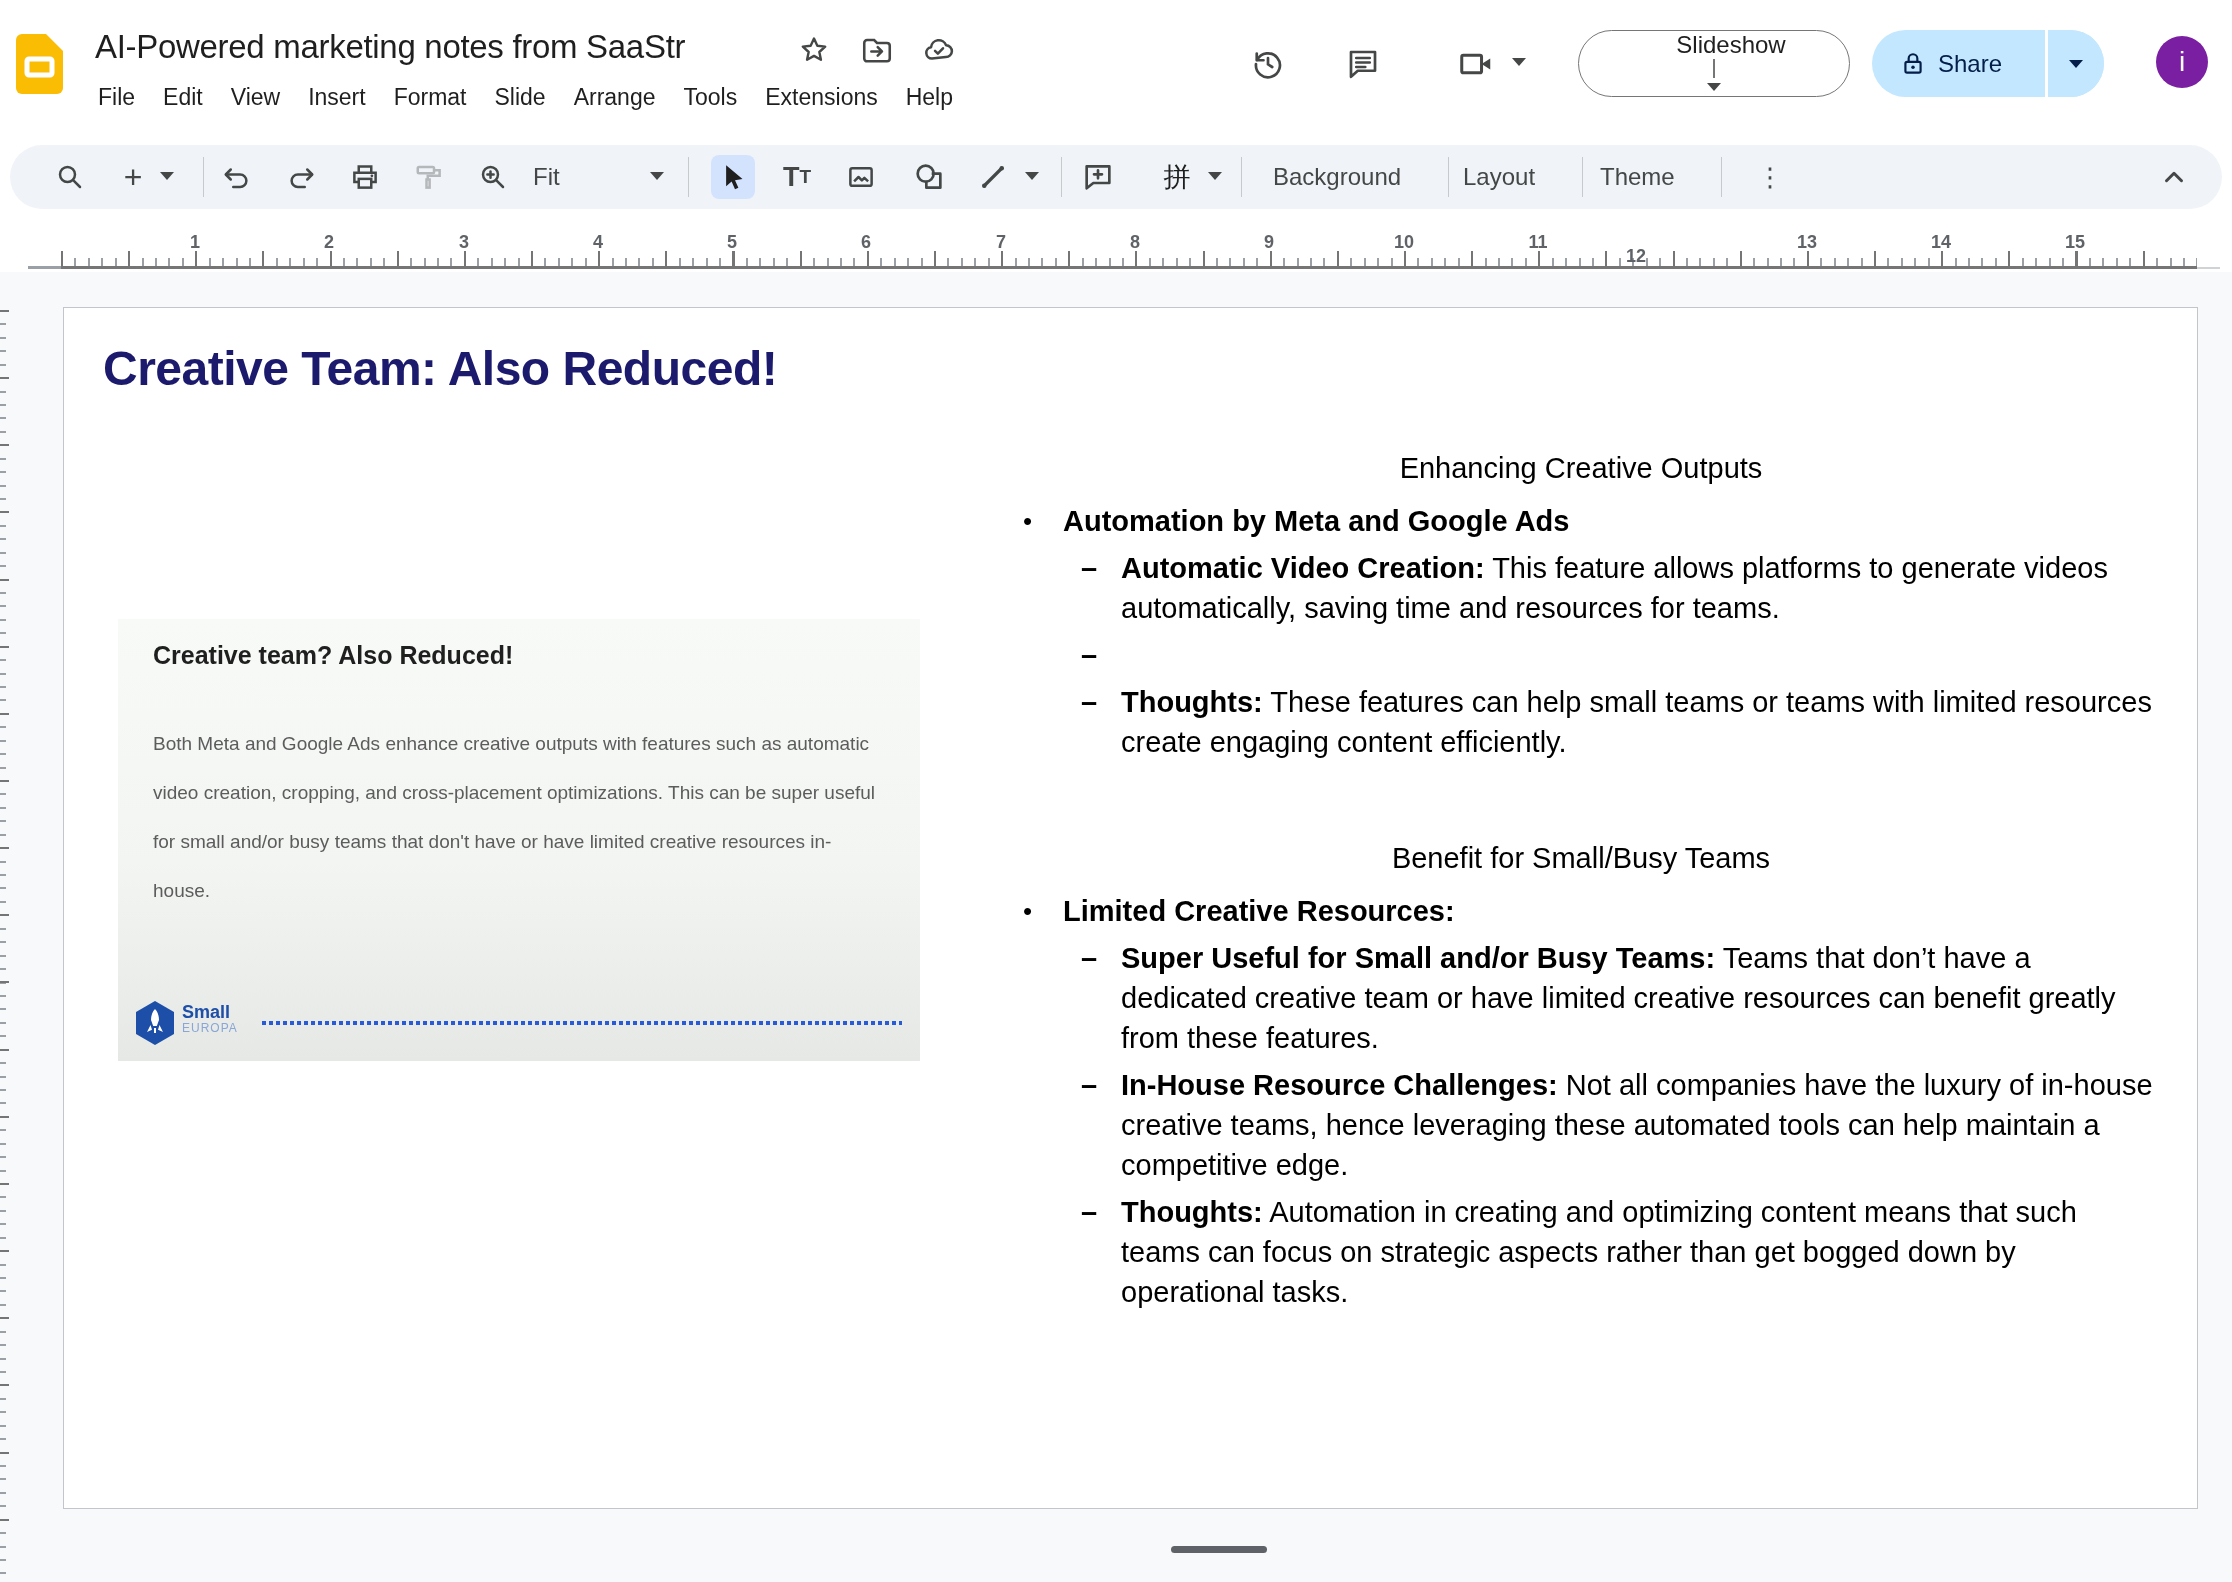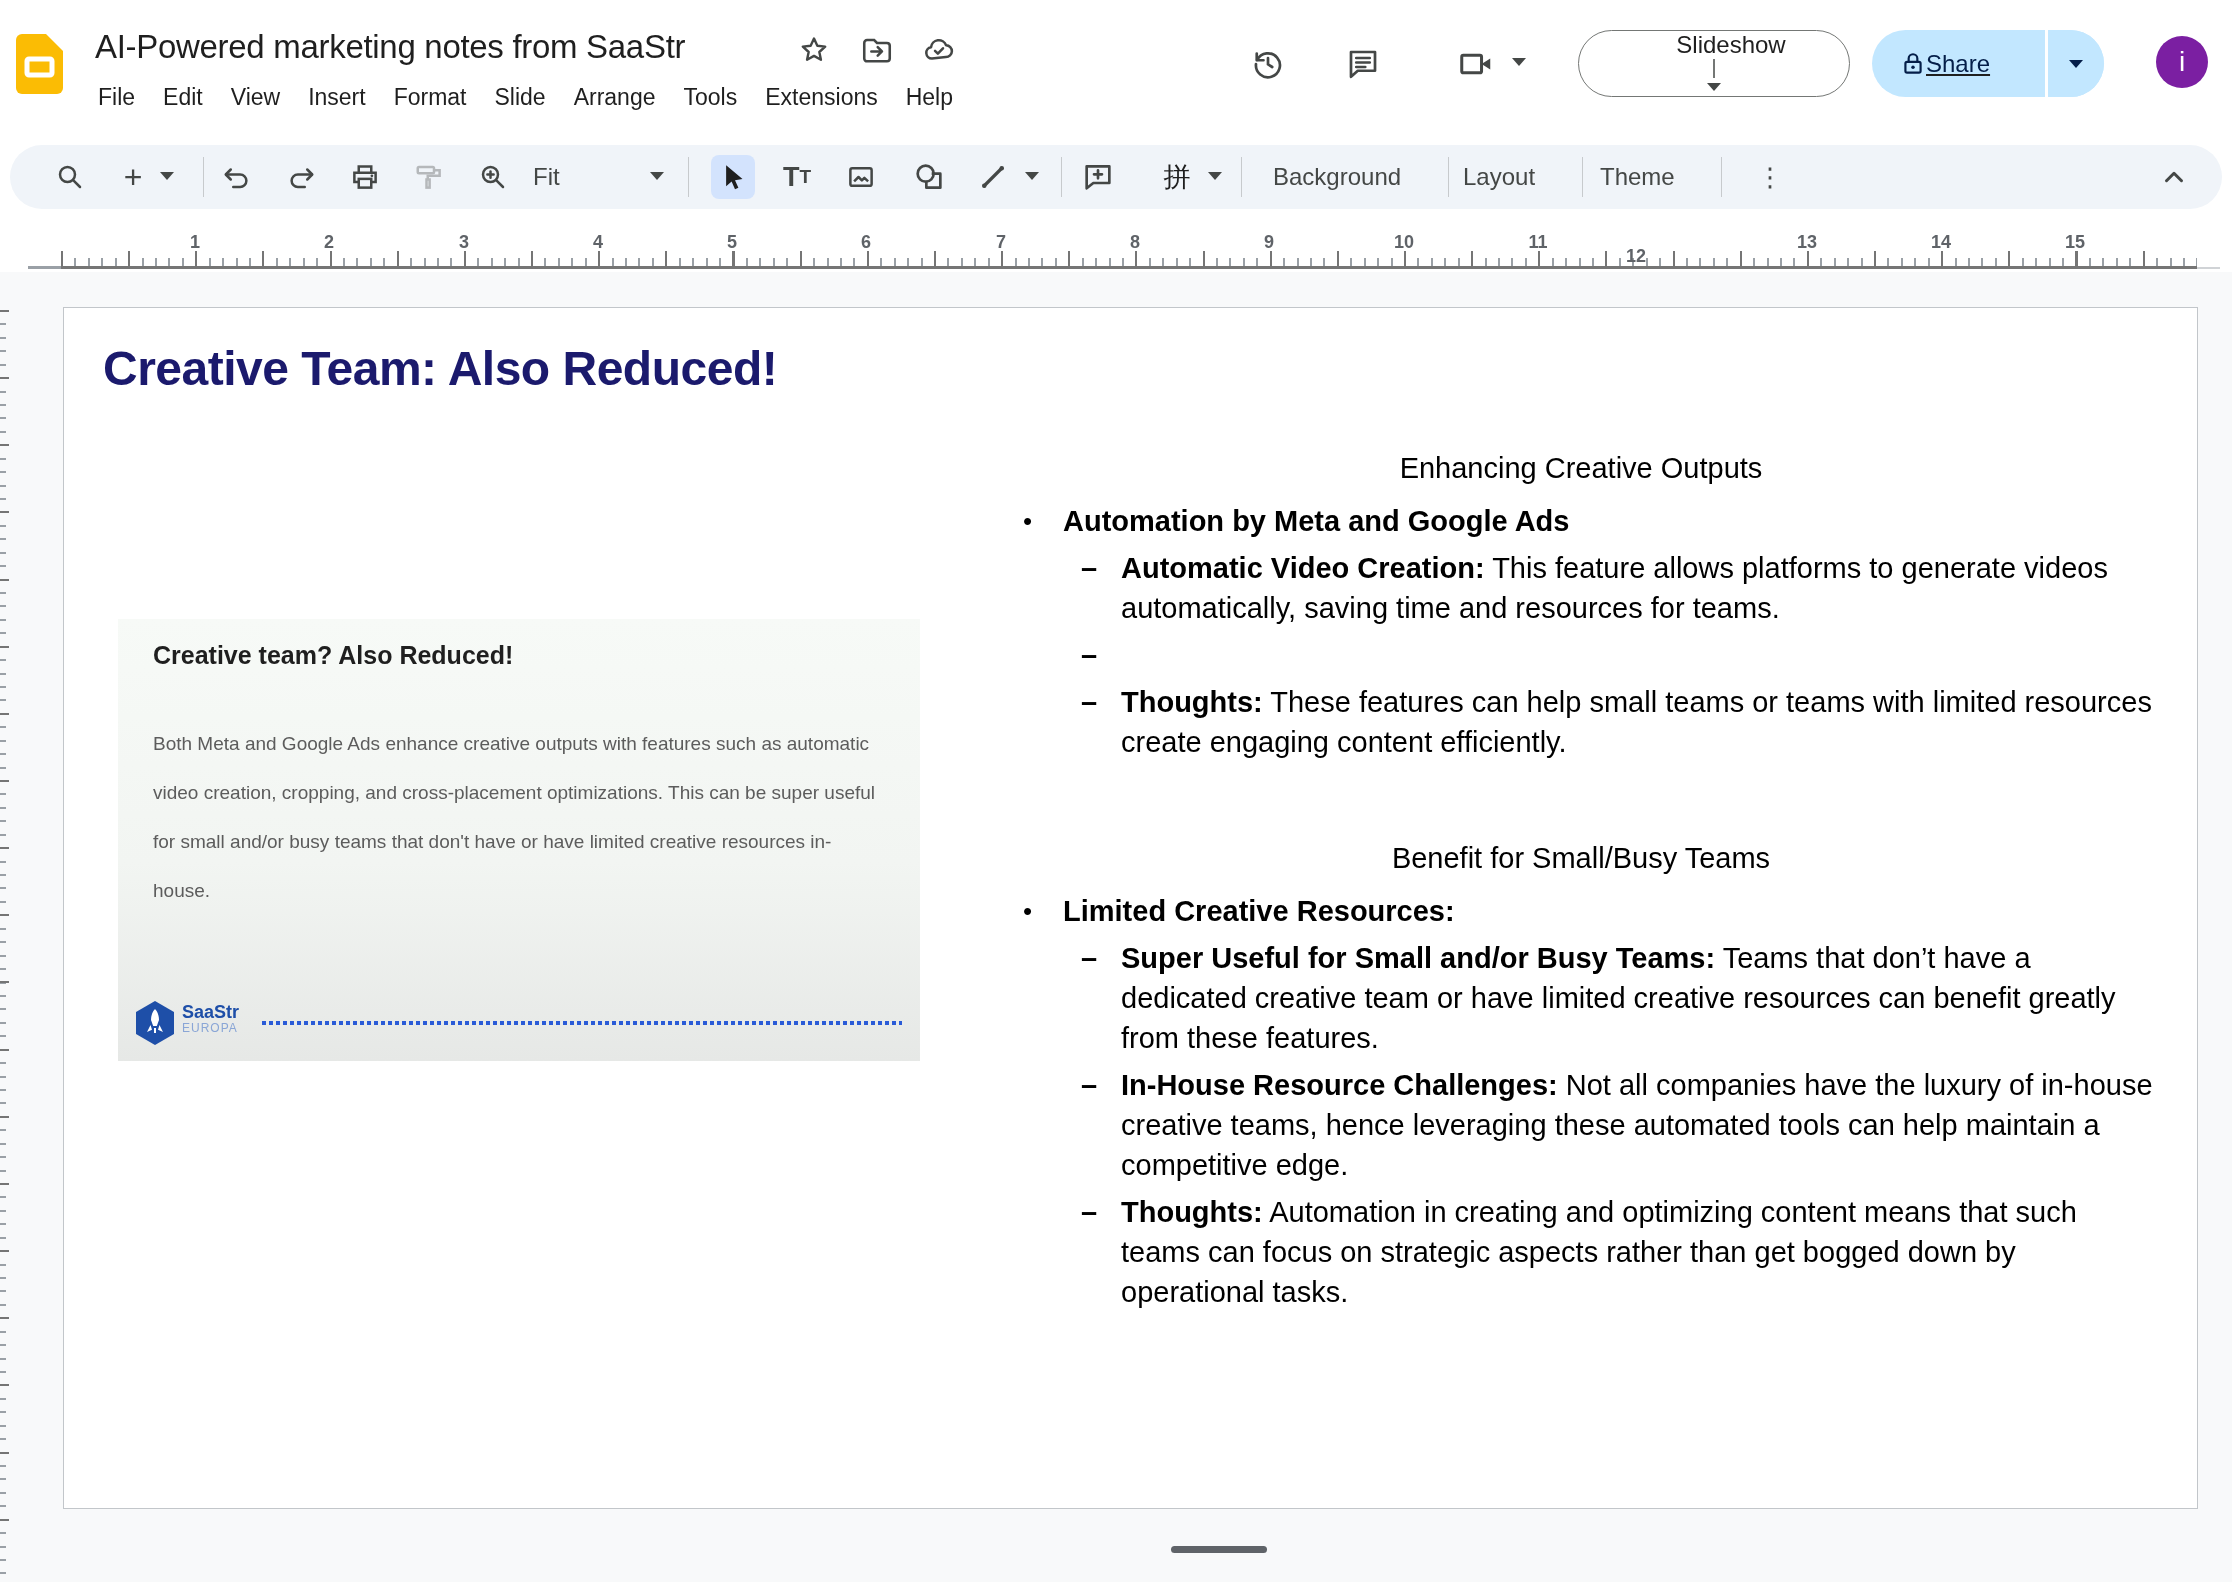--- a/index.html
+++ b/index.html
@@ -16,21 +16,21 @@
   .menu-item { font-size:23px; color:#1f1f1f; padding:4px 14px; border-radius:10px; cursor:pointer; }
 
   .right-icon { position:absolute; top:36px; width:56px; height:56px; display:flex; align-items:center; justify-content:center; border-radius:50%; }
 
   .pill { position:absolute; top:30px; height:67px; border-radius:34px; display:flex; align-items:center; }
   .slideshow-pill { left:1578px; width:272px; border:1.5px solid #747775; background:#fff;flex-direction:column; }
   .slideshow-label { font-size:24px; color:#1f1f1f; padding-left:34px; flex:1; }
   .pill-divider { width:1.5px; height:100%; background:#747775; }
   .pill-caret-seg { width:62px; display:flex; align-items:center; justify-content:center; height:100%; }
   .share-pill { left:1872px; width:232px; background:#c2e7ff; }
-  .share-main { display:flex; align-items:center; padding-left:28px; flex:1; height:100%; border-radius:34px 0 0 34px;text-decoration:underline; }
+  .share-main { display:flex; align-items:center; gap:12px; padding-left:28px; flex:1; height:100%; border-radius:34px 0 0 34px; }
   .share-label { font-size:24px; color:#041e49; font-weight:500; }
   .share-gap { width:3px; height:100%; background:#fff; }
   .share-caret-seg { width:56px; height:100%; background:#c2e7ff; border-radius:0 34px 34px 0; display:flex; align-items:center; justify-content:center; }
   .avatar { position:absolute; left:2156px; top:36px; width:52px; height:52px; border-radius:50%; background:#7b1fa2; color:#fff; display:flex; align-items:center; justify-content:center; font-size:28px; }
 
   
   .toolbar { position:absolute; left:10px; top:145px; width:2212px; height:64px; background:#f0f4f9; border-radius:32px; }
   .tbtn { position:absolute; top:10px; width:44px; height:44px; display:flex; align-items:center; justify-content:center; border-radius:8px; cursor:pointer; }
   .tbtn.selected { background:#d3e3fd; }
   .tcaret { position:absolute; top:27px; width:0; height:0; border-left:7px solid transparent; border-right:7px solid transparent; border-top:8px solid #444746; cursor:pointer; }
@@ -347,21 +347,21 @@
       <div class="shot-heading">Creative team? Also Reduced!</div>
       <div class="shot-body">Both Meta and Google Ads enhance creative outputs with features such as automatic video creation, cropping, and cross-placement optimizations. This can be super useful for small and/or busy teams that don't have or have limited creative resources in-house.</div>
       <div class="shot-footer">
         <svg class="hex ico" viewBox="0 0 38 44">
           <path d="M19 0L38 11v22L19 44 0 33V11z" fill="#1e4fa8"></path>
           <path d="M19 8c3 3.2 4 7.4 4 11l-2.2 6h-3.6L15 19c0-3.6 1-7.8 4-11z" fill="#fff"></path>
           <path d="M14.5 24l-3.5 7 5-2.2M23.5 24l3.5 7-5-2.2" fill="#fff"></path>
           <path d="M18 27h2v5h-2z" fill="#fff"></path>
         </svg>
         <div class="logo-words">
-          <div class="logo-title">SaaStr</div>
+          <div class="logo-title">Small</div>
           <div class="logo-subtitle">EUROPA</div>
         </div>
         <div class="squiggle"></div>
       </div>
     </div>
 
     <div class="rcol">
 
       <div class="sec-header">Enhancing Creative Outputs</div>
 

